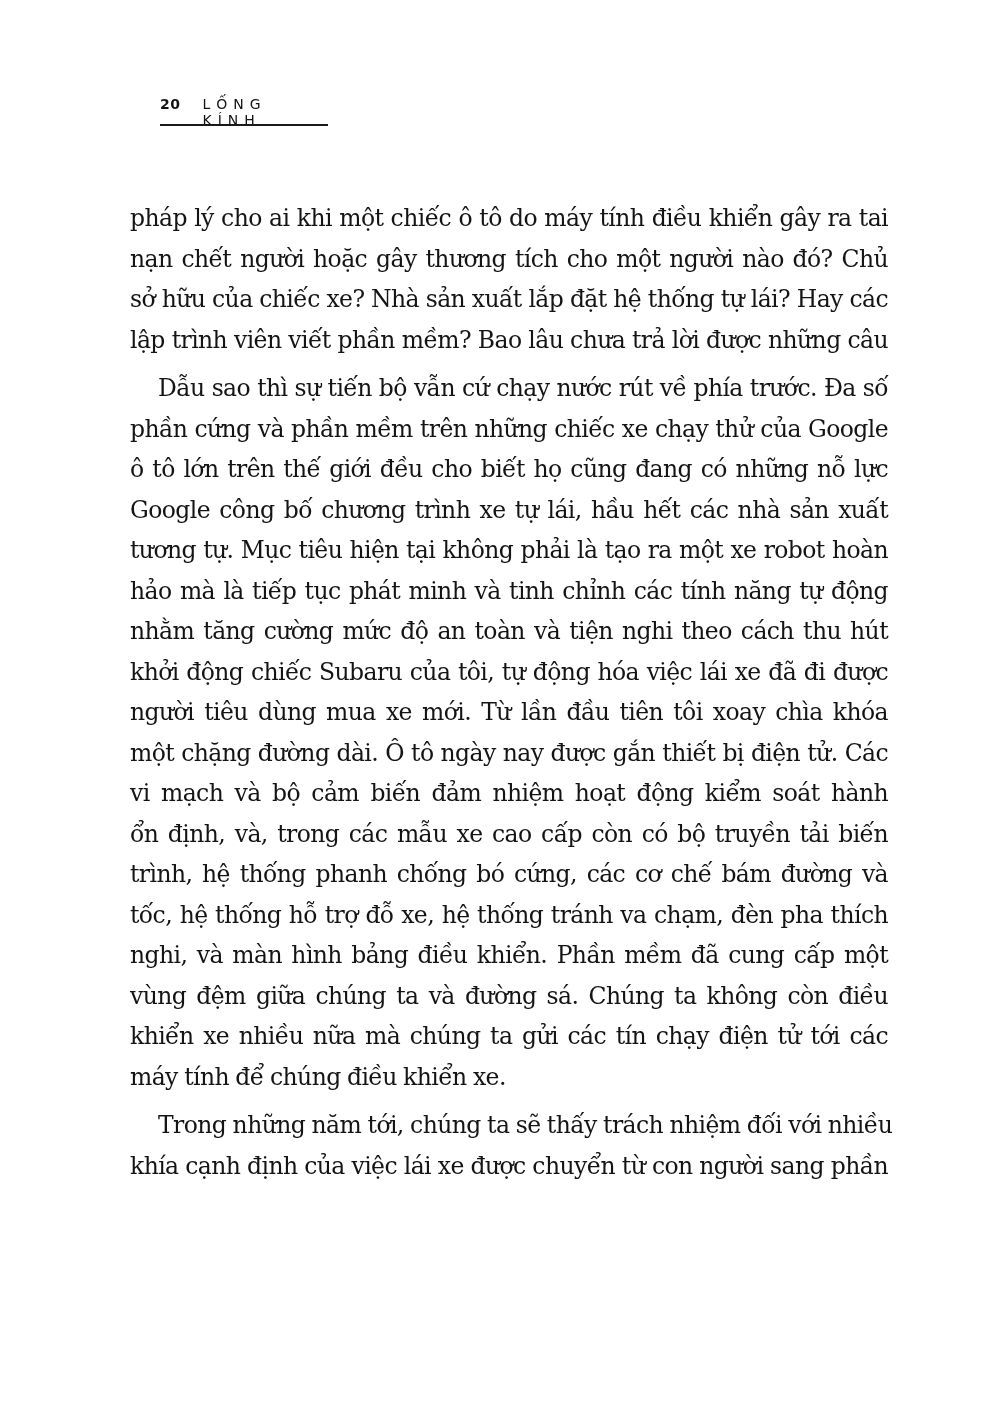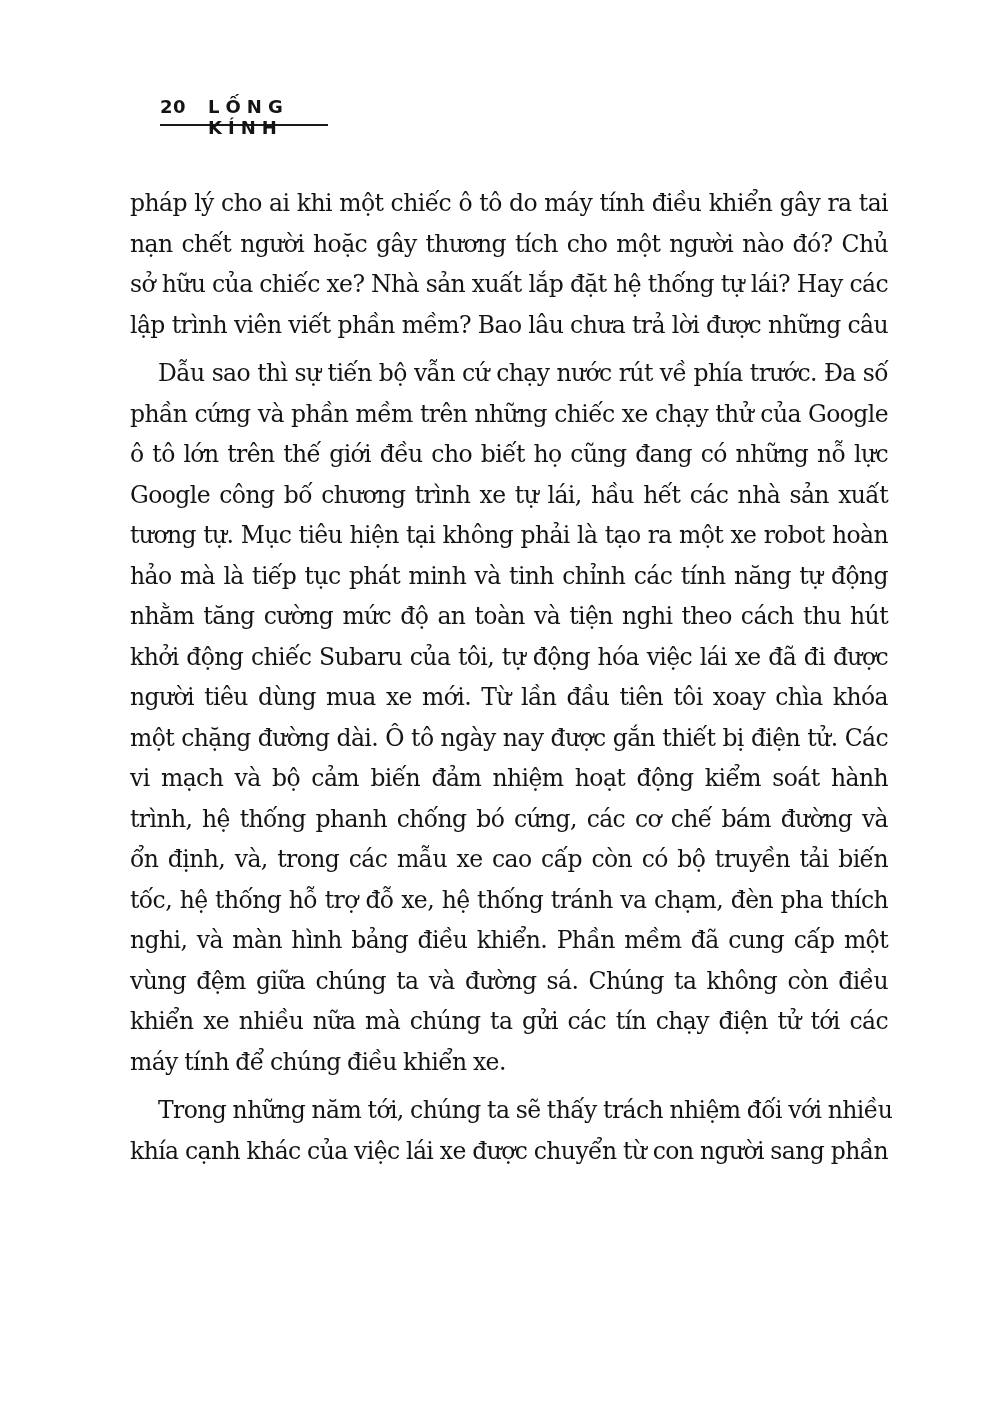--- a/index.html
+++ b/index.html
@@ -15,37 +15,37 @@
       color: #141414;
     }
     .running-head {
       position: absolute;
       left: 160px;
       top: 96px;
       width: 168px;
       height: 28px;
       border-bottom: 2px solid #1a1a1a;
       font-family: "DejaVu Sans", sans-serif;
-      font-size: 18px;
+      font-size: 14px;
       font-weight: bold;
       display: flex;
       align-items: flex-start;
     }
     .page-number {
       letter-spacing: 0.5px;
       margin-right: 22px;
     }
     .book-title {
       letter-spacing: 6px;
-      font-weight: bold;
+      font-weight: normal;
     }
     .text-block {
       position: absolute;
       left: 130px;
-      top: 183px;
+      top: 198px;
       width: 758px;
       font-family: "DejaVu Serif", serif;
       font-size: 23.5px;
       line-height: 40.5px;
       letter-spacing: -0.6px;
       word-spacing: -0.5px;
     }
     .line {
       display: block;
       white-space: nowrap;
@@ -83,25 +83,25 @@
     <span class="line">phần cứng và phần mềm trên những chiếc xe chạy thử của Google</span>
     <span class="line">ô tô lớn trên thế giới đều cho biết họ cũng đang có những nỗ lực</span>
     <span class="line">Google công bố chương trình xe tự lái, hầu hết các nhà sản xuất</span>
     <span class="line">tương tự. Mục tiêu hiện tại không phải là tạo ra một xe robot hoàn</span>
     <span class="line">hảo mà là tiếp tục phát minh và tinh chỉnh các tính năng tự động</span>
     <span class="line">nhằm tăng cường mức độ an toàn và tiện nghi theo cách thu hút</span>
     <span class="line">khởi động chiếc Subaru của tôi, tự động hóa việc lái xe đã đi được</span>
     <span class="line">người tiêu dùng mua xe mới. Từ lần đầu tiên tôi xoay chìa khóa</span>
     <span class="line">một chặng đường dài. Ô tô ngày nay được gắn thiết bị điện tử. Các</span>
     <span class="line">vi mạch và bộ cảm biến đảm nhiệm hoạt động kiểm soát hành</span>
+    <span class="line">ổn định, và, trong các mẫu xe cao cấp còn có bộ truyền tải biến</span>
     <span class="line">trình, hệ thống phanh chống bó cứng, các cơ chế bám đường và</span>
-    <span class="line">ổn định, và, trong các mẫu xe cao cấp còn có bộ truyền tải biến</span>
     <span class="line">tốc, hệ thống hỗ trợ đỗ xe, hệ thống tránh va chạm, đèn pha thích</span>
     <span class="line">nghi, và màn hình bảng điều khiển. Phần mềm đã cung cấp một</span>
     <span class="line">vùng đệm giữa chúng ta và đường sá. Chúng ta không còn điều</span>
     <span class="line">khiển xe nhiều nữa mà chúng ta gửi các tín chạy điện tử tới các</span>
     <span class="line last">máy tính để chúng điều khiển xe.</span>
   </div>
   <div class="paragraph">
     <span class="line indent">Trong những năm tới, chúng ta sẽ thấy trách nhiệm đối với nhiều</span>
-    <span class="line">khía cạnh khác của việc lái xe được chuyển từ con người sang phần</span>
+    <span class="line">khía cạnh định của việc lái xe được chuyển từ con người sang phần</span>
   </div>
 </div>
 
 </body></html>

